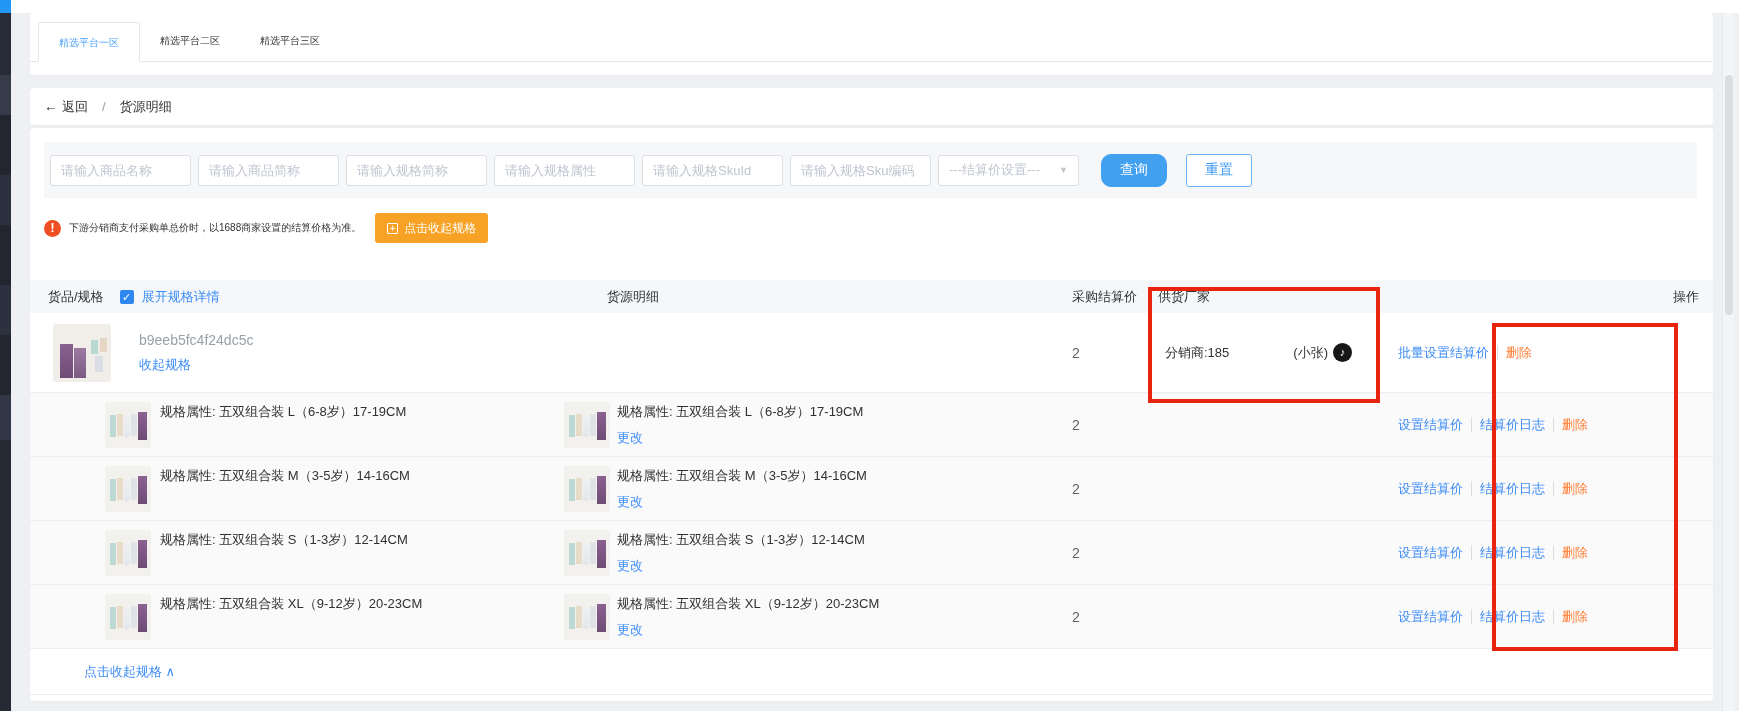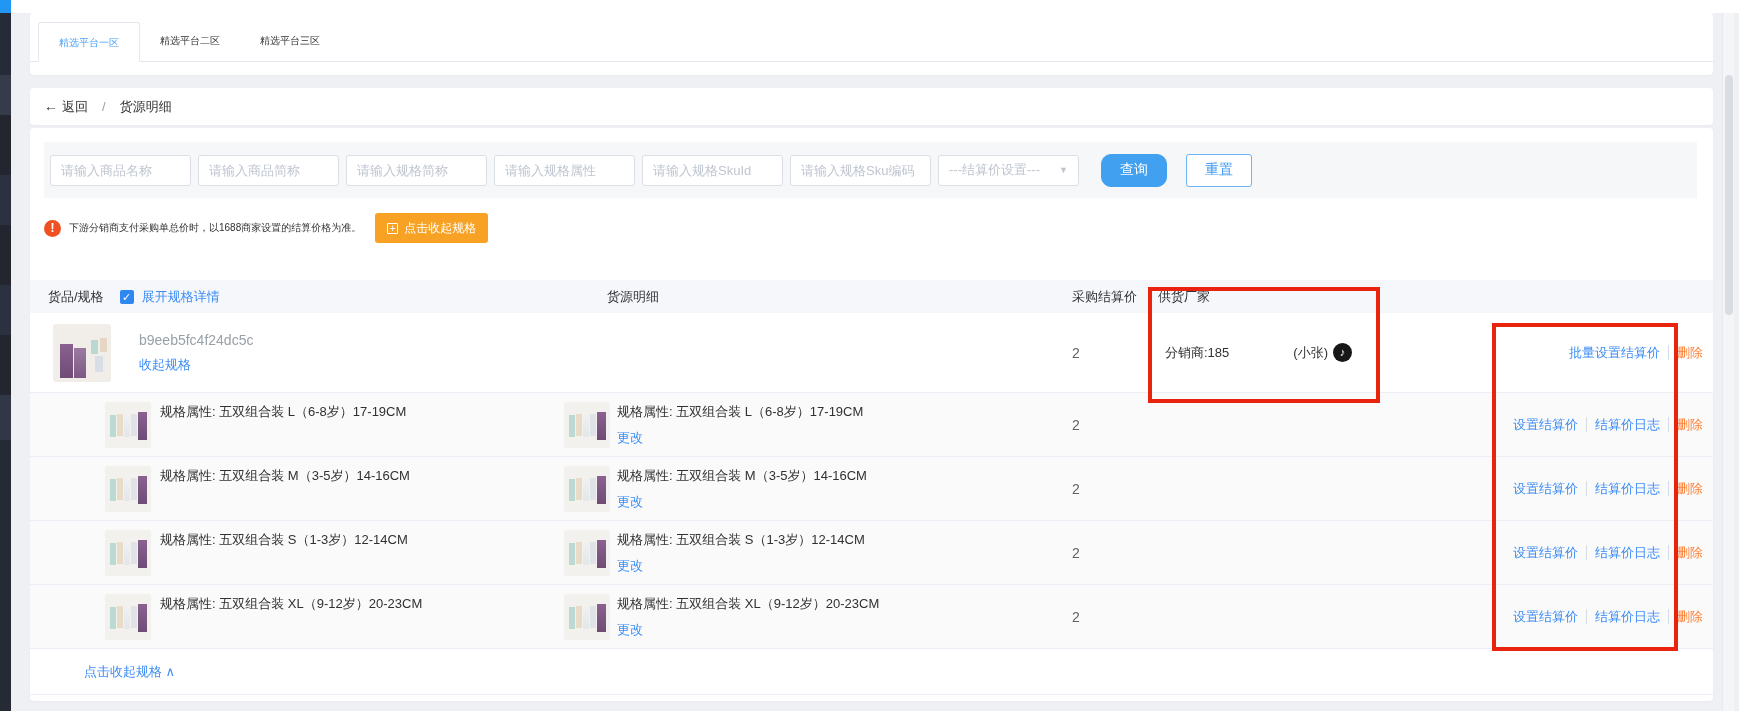--- a/index.html
+++ b/index.html
@@ -87,21 +87,21 @@
 
   .row-product { height:80px; }
   .c-prod-main { padding-left:23px; display:flex; align-items:center; gap:28px; }
   .prod-id { color:#98a0a8; font-size:14px; }
   .link { color:#3d8df5; text-decoration:none; cursor:pointer; }
   .c-price { padding-left:12px; color:#606266; font-size:14px; }
   .c-supplier { padding-left:15px; display:flex; align-items:center; color:#303133; }
   .masked { display:inline-block; width:64px; height:16px; background:#fff; border-radius:2px; }
   .tiktok { width:19px; height:19px; border-radius:50%; background:#171717; color:#fff; font-size:11px;
             line-height:19px; text-align:center; margin-left:5px; flex:none; }
-  .c-action { text-align:right; padding-right:10px; white-space:nowrap; }
+  .c-action { text-align:left; padding-right:10px; white-space:nowrap; }
   .c-action a { padding:0 8px; }
   .c-action a + a { border-left:1px solid #d8dce3; }
   .c-action a:last-child { padding-right:0; }
   .del { color:#ff7e33; text-decoration:none; cursor:pointer; }
 
   .row-spec { height:64px; background:#fafafa; }
   .c-spec1 { padding-left:75px; display:flex; align-items:center; gap:9px; }
   .c-spec2 { padding-left:4px; display:flex; align-items:center; gap:7px; }
   .two-line { height:44px; display:flex; flex-direction:column; justify-content:flex-start; gap:8px; }
   .attr { color:#303133; }
@@ -184,20 +184,21 @@
     
     <div class="trow thead">
       <div class="hc1">
         <span>货品/规格</span>
         <span class="cbx">✓</span>
         <span class="cbx-label">展开规格详情</span>
       </div>
       <div class="hc2">货源明细</div>
       <div class="hc3">采购结算价</div>
       <div class="hc4">供货厂家</div>
+      <div class="hc5">操作</div>
     </div>
 
     
     <div class="trow row-product">
       <div class="c-prod-main">
         <div class="art art-product"></div>
         <div style="display:flex;flex-direction:column;gap:8px;">
           <span class="prod-id">b9eeb5fc4f24dc5c</span>
           <a class="link">收起规格</a>
         </div>

